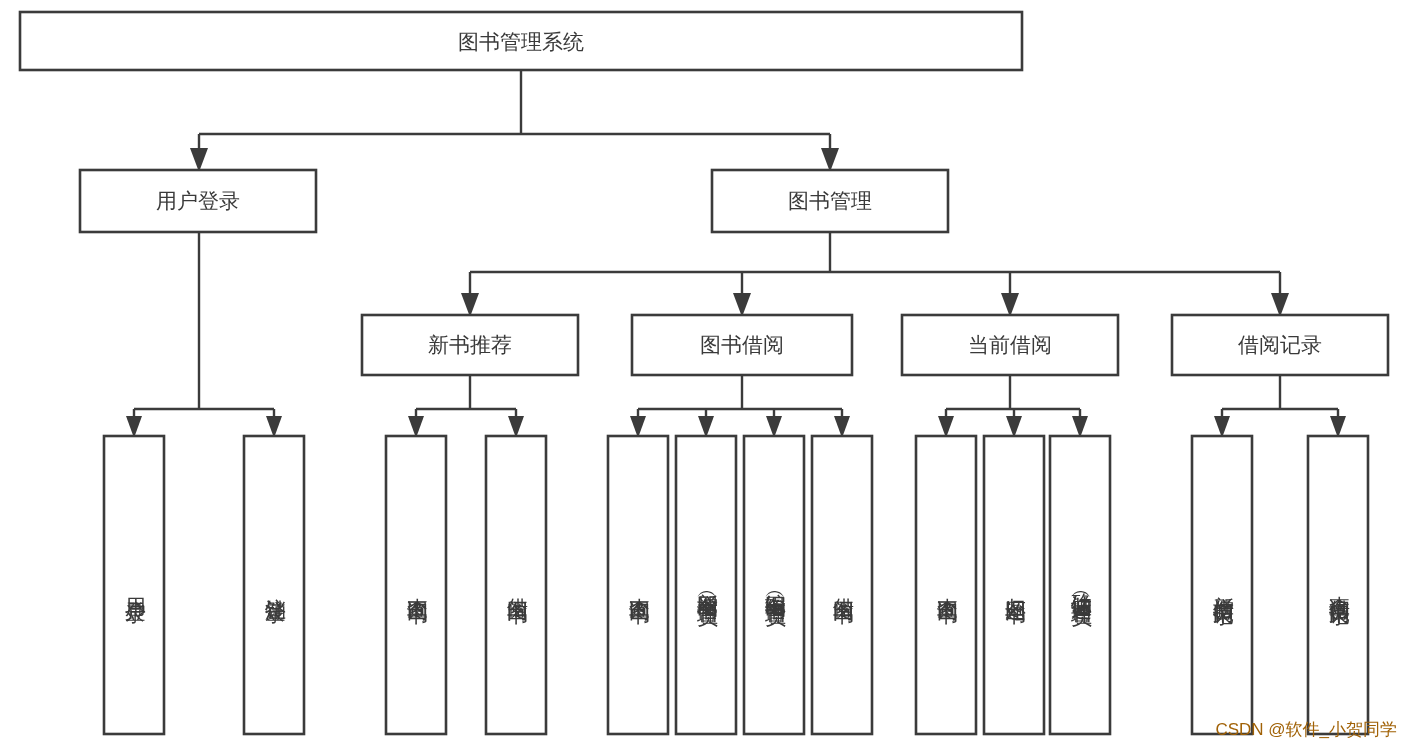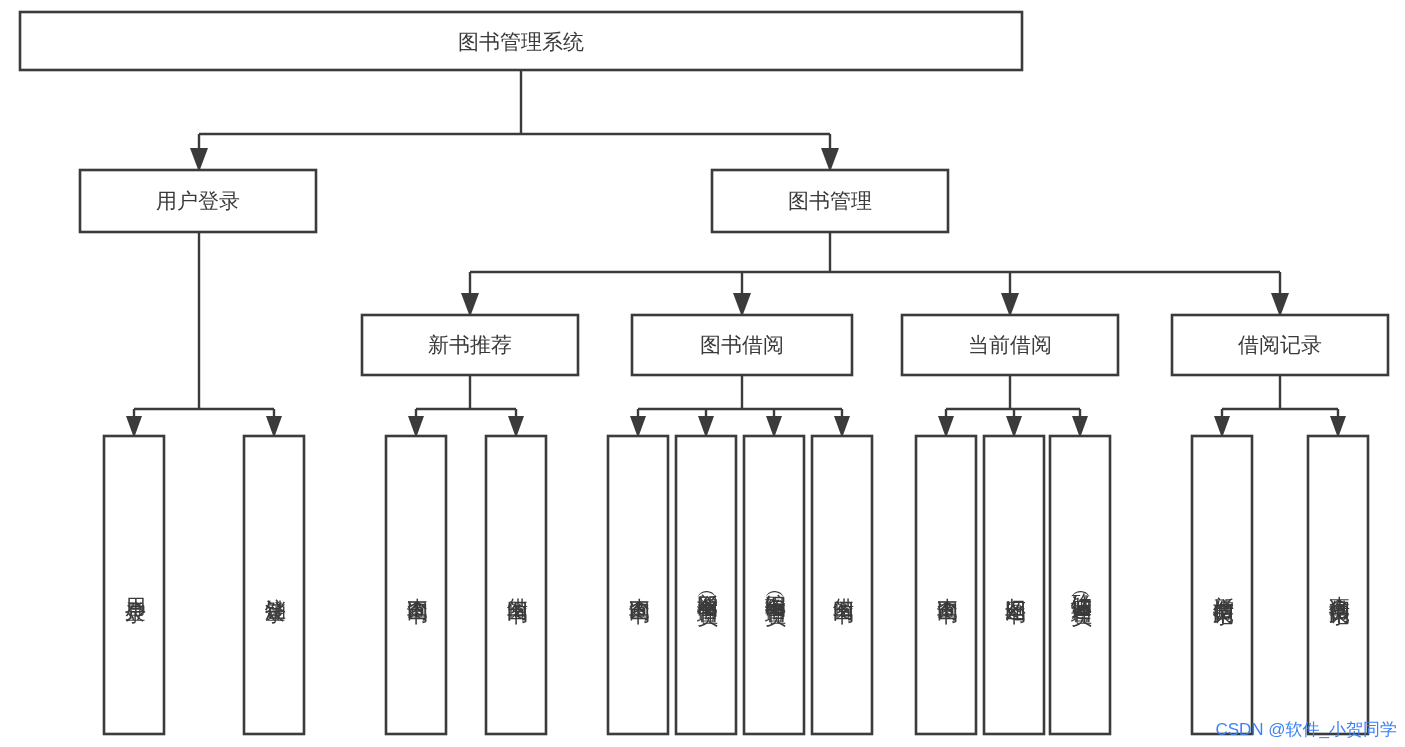--- a/index.html
+++ b/index.html
@@ -56,21 +56,21 @@
   .arrow-head {
     fill: #3b3b3b;
     stroke: none;
   }
   .watermark {
     position: absolute;
     right: 8px;
     bottom: 6px;
     font-family: "Liberation Sans", "DejaVu Sans", sans-serif;
     font-size: 17px;
-    color: #3b82f6;
+    color: #a16207;
     white-space: nowrap;
     user-select: none;
   }
 </style>
 </head>
 <body>
 
 <div id="diagram-root">
   <svg class="diagram" viewBox="0 0 1405 747" xmlns="http://www.w3.org/2000/svg">
 

